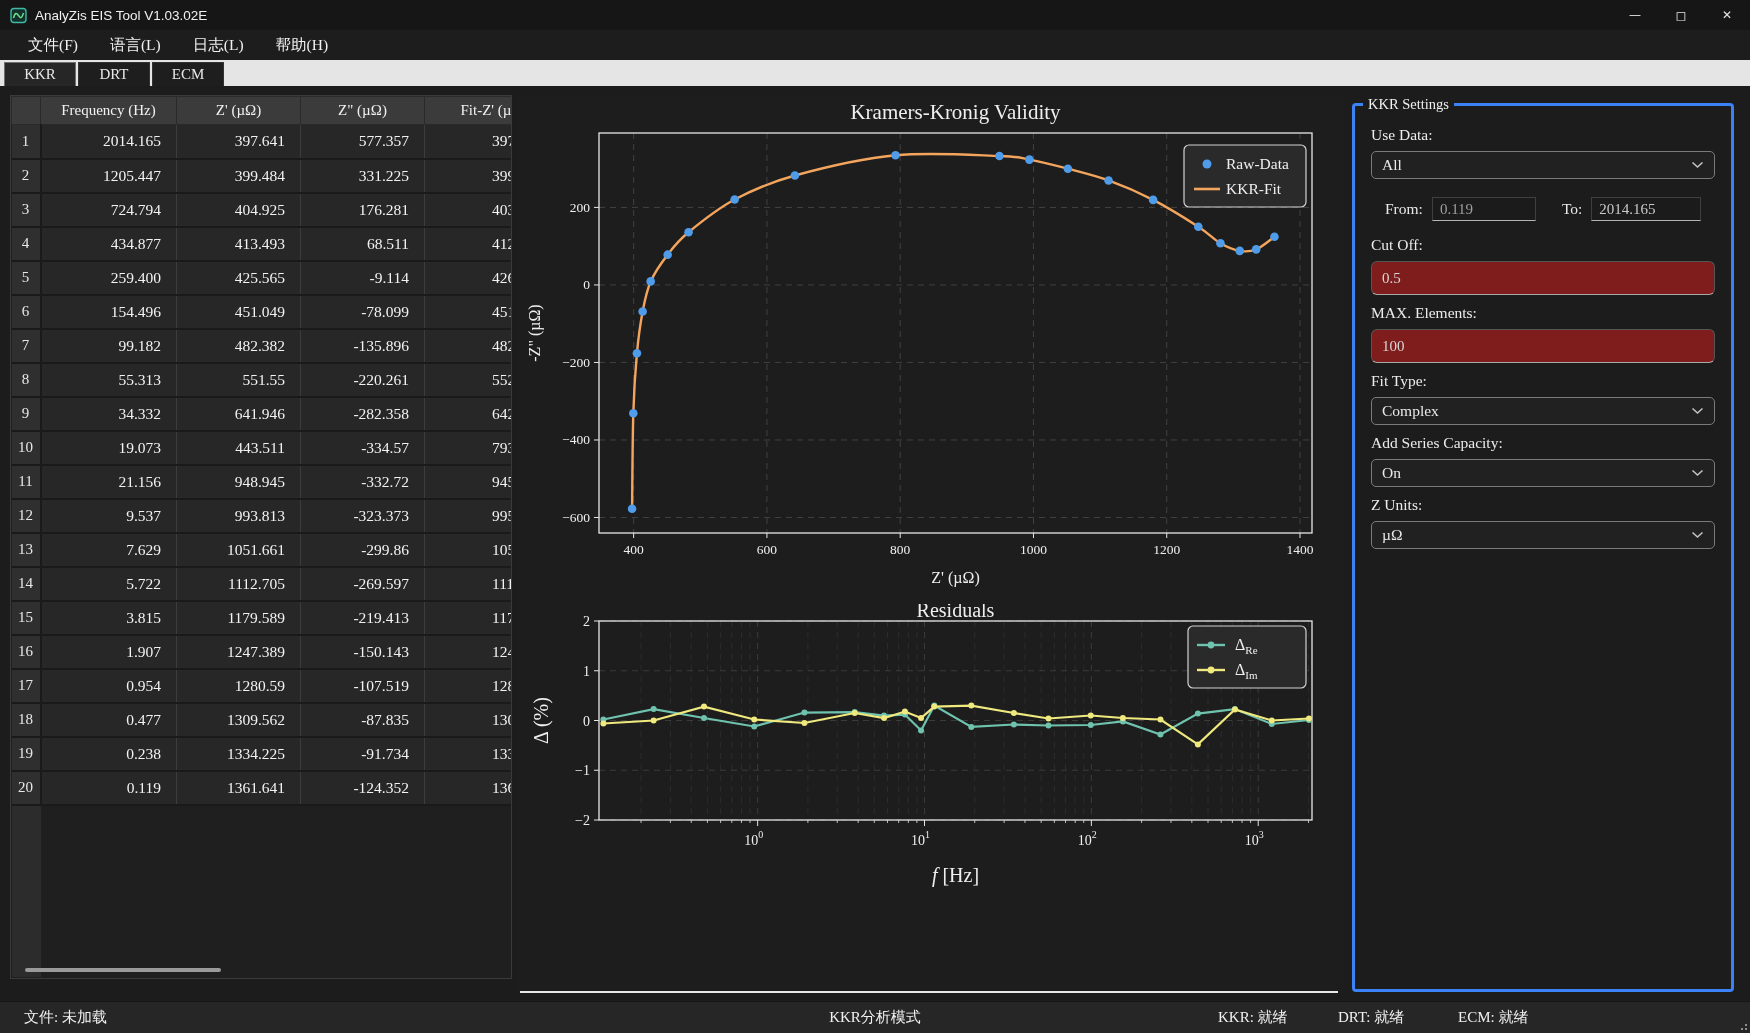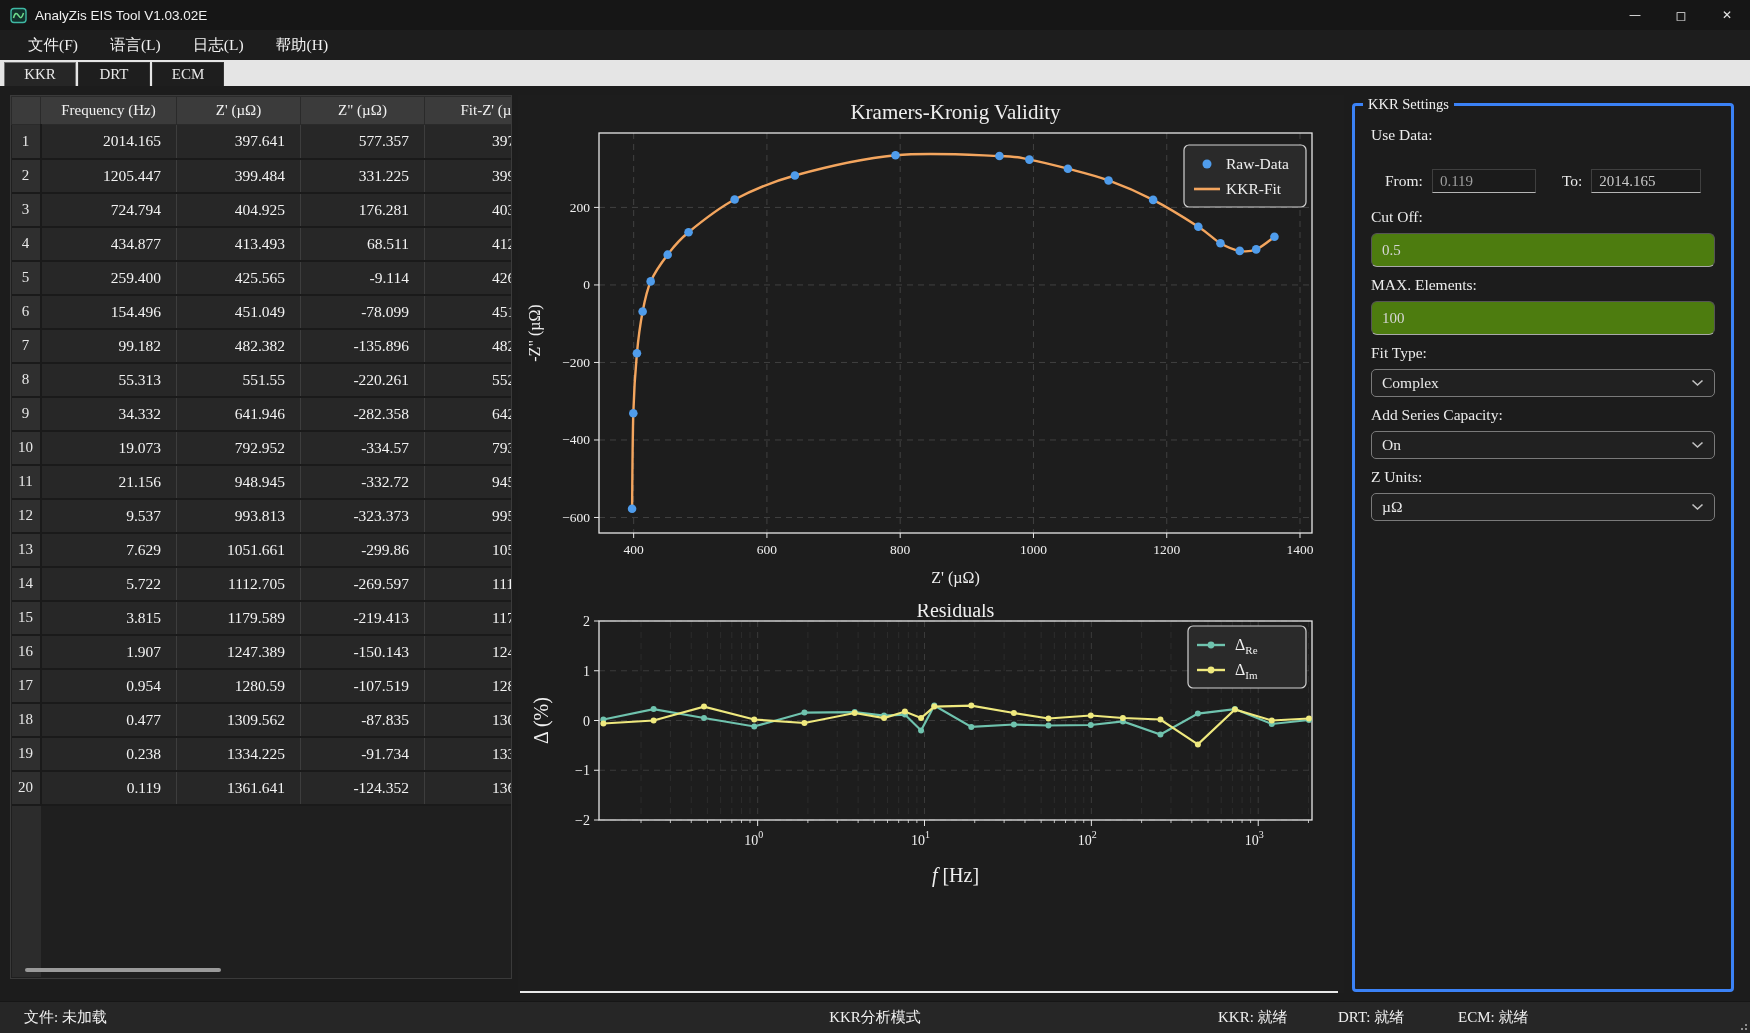--- a/index.html
+++ b/index.html
@@ -60,21 +60,21 @@
   .set-label.first { margin-top:0; }
   .selectbox { height:28px; border:1px solid #7a7a7a; border-radius:5px; background:#212121;
     display:flex; align-items:center; padding:0 10px; font-size:15.5px; color:#e9e9e9; }
   .selectbox .chev { margin-left:auto; }
   .fromto { display:flex; align-items:center; margin:18px 0 6px 14px; }
   .fromto label { font-size:15.5px; margin-right:9px; }
   .fromto input { height:24px; background:#1b1b1b; border:1px solid #3f3f3f; border-bottom:1px solid #b5b5b5;
     font-family:inherit; font-size:15px; padding:0 7px; }
   .inp-from { width:104px; color:#9f9f9f; margin-right:26px; }
   .inp-to { width:110px; color:#c9c9c9; }
-  .wide-input { width:100%; height:24px; background:#4d7c0f; border:1px solid #555;
+  .wide-input { width:100%; height:24px; background:#7f1d1d; border:1px solid #555;
     border-bottom:1px solid #a9a9a9; border-radius:6px; font-family:inherit; font-size:15px;
     padding:16px 10px; color:#d6d6d6; }
   .analyze-btn { margin-top:auto; margin-bottom:8px; height:114px; width:100%;
     background:#272727; border:1px dashed #979797; border-radius:2px; color:#f2f2f2;
     font-family:inherit; font-size:15.5px; font-weight:bold; }
 
   
   .statusbar { height:32px; background:#262626; border-top:1px solid #161616; position:relative;
     display:flex; align-items:center; font-size:15px; color:#f0f0f0; }
   .sb-file { padding-left:24px; }
@@ -194,21 +194,21 @@
           <tr>
             <td class="rownum">9</td>
             <td class="val">34.332</td>
             <td class="val">641.946</td>
             <td class="val">-282.358</td>
             <td class="val fit">642</td>
           </tr>
           <tr>
             <td class="rownum">10</td>
             <td class="val">19.073</td>
-            <td class="val">792.952</td>
+            <td class="val">443.511</td>
             <td class="val">-334.57</td>
             <td class="val fit">793</td>
           </tr>
           <tr>
             <td class="rownum">11</td>
             <td class="val">21.156</td>
             <td class="val">948.945</td>
             <td class="val">-332.72</td>
             <td class="val fit">945</td>
           </tr>
@@ -495,20 +495,26 @@
         <text x="717" y="71" font-size="16"><tspan>Δ</tspan><tspan dy="4" font-size="11">Im</tspan></text>
       </svg>
     <div class="charts-underline"></div>
   </div>
 
   <div class="settings-panel">
     <div class="groupbox">
       <div class="groupbox-title">KKR Settings</div>
 
       <div class="set-label first">Use Data:</div>
+      <div class="selectbox">
+        <span>All</span>
+        <svg class="chev" width="13" height="8" viewBox="0 0 13 8">
+          <polyline points="1.5,1.5 6.5,6 11.5,1.5" fill="none" stroke="#c2c2c2" stroke-width="1.6"></polyline>
+          </svg>
+      </div>
 
       <div class="fromto">
         <label>From:</label>
         <input class="inp-from" value="0.119" style="">
         <label>To:</label>
         <input class="inp-to" value="2014.165" style="">
       </div>
 
       <div class="set-label">Cut Off:</div>
       <input class="wide-input" value="0.5" style="">

